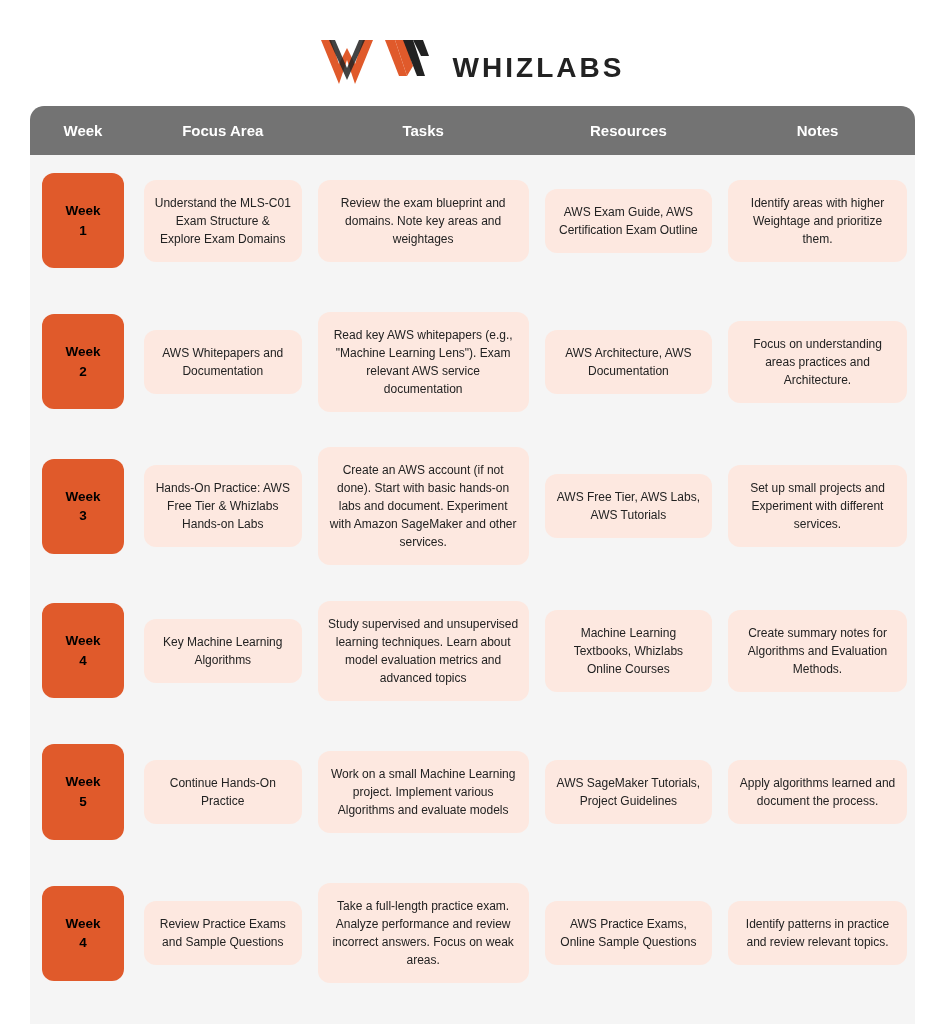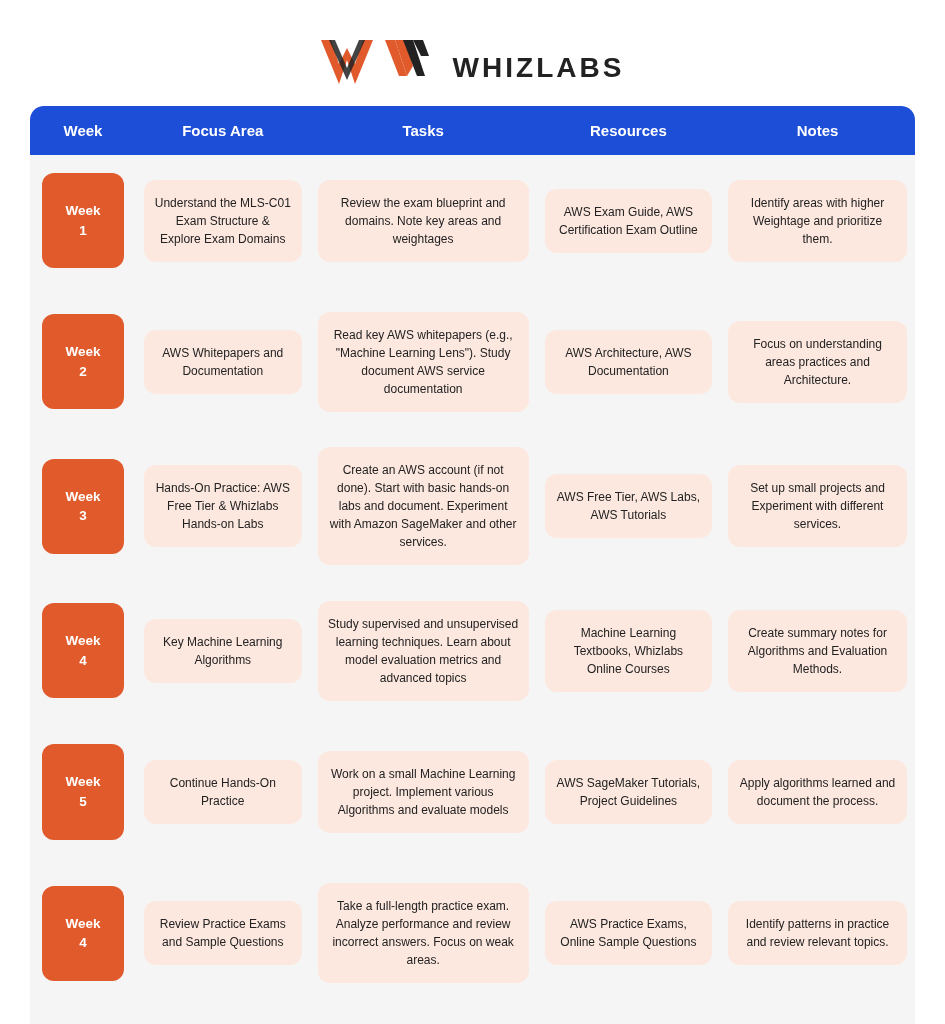--- a/index.html
+++ b/index.html
@@ -39,21 +39,21 @@
       width: 100%;
       border-collapse: separate;
       border-spacing: 0;
       background: #f5f5f5;
       border-radius: 14px;
       overflow: hidden;
     }
 
     
     .table-header th {
-      background: #1d4ed8;
+      background: #737373;
       color: #fff;
       font-size: 15px;
       font-weight: 600;
       padding: 16px 10px;
       text-align: center;
       border: none;
     }
     .table-header th:first-child {
       border-radius: 12px 0 0 0;
       width: 100px;
@@ -78,21 +78,21 @@
 
     
     .week-cell-wrapper {
       display: flex;
       justify-content: center;
       align-items: center;
       padding: 8px 4px;
     }
     .week-badge {
       background: #E05A2B;
-      color: #ffffff;
+      color: #000000;
       font-weight: 700;
       font-size: 13.5px;
       border-radius: 12px;
       padding: 28px 18px;
       min-width: 82px;
       text-align: center;
       display: inline-block;
     }
 
     
@@ -188,21 +188,21 @@
         <tr>
           <td>
             <div class="week-cell-wrapper">
               <div class="week-badge">Week 2</div>
             </div>
           </td>
           <td class="cell-pad">
             <div class="content-cell">AWS Whitepapers and Documentation</div>
           </td>
           <td class="cell-pad">
-            <div class="content-cell">Read key AWS whitepapers (e.g., "Machine Learning Lens"). Study document AWS service documentation</div>
+            <div class="content-cell">Read key AWS whitepapers (e.g., "Machine Learning Lens"). Exam relevant AWS service documentation</div>
           </td>
           <td class="cell-pad">
             <div class="content-cell">AWS Architecture, AWS Documentation</div>
           </td>
           <td class="cell-pad">
             <div class="content-cell">Focus on understanding areas practices and Architecture.</div>
           </td>
         </tr>
         <tr class="sep-row">
           <td colspan="5"></td>

